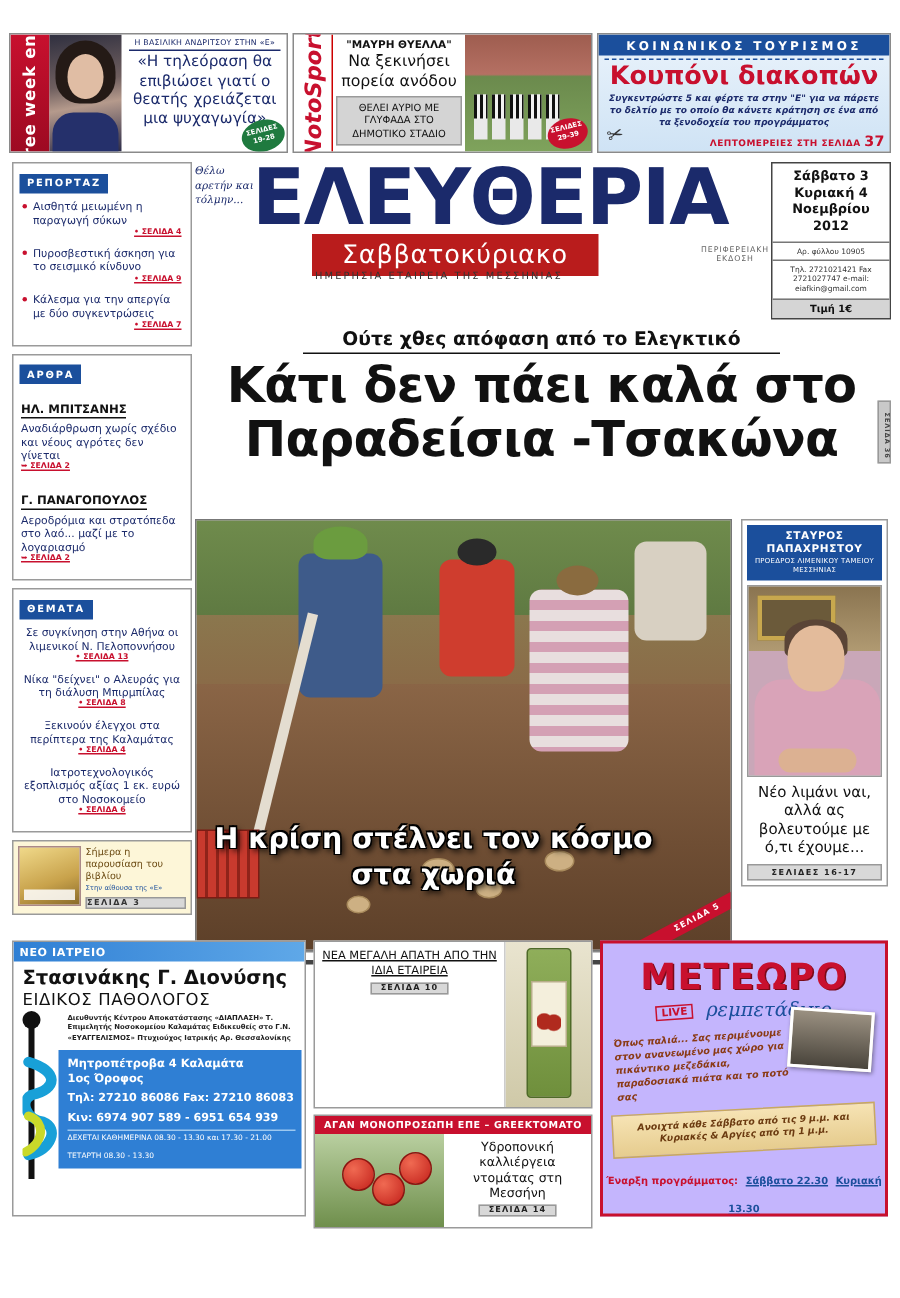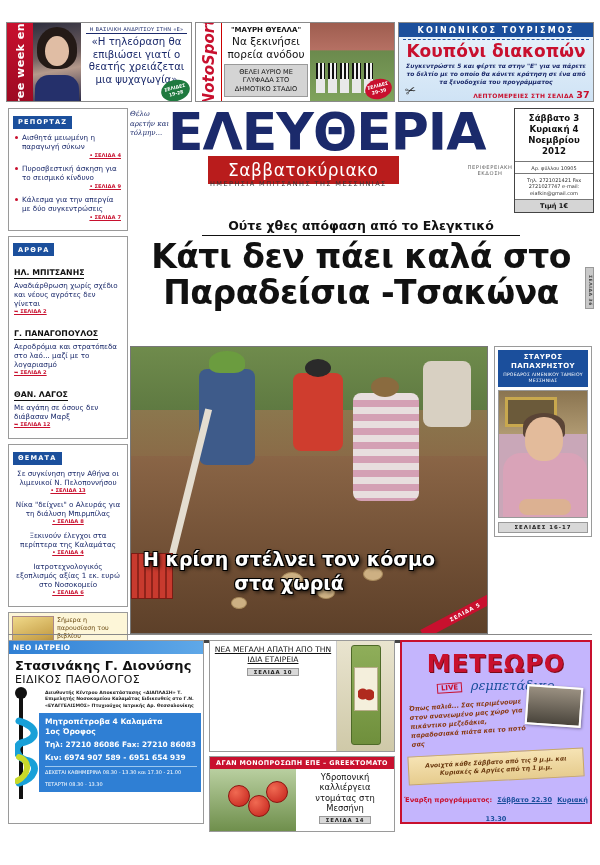--- a/index.html
+++ b/index.html
@@ -191,21 +191,21 @@
   .rc-photo .hair { position: absolute; left: 24px; top: 22px; width: 42px; height: 26px;
                     background: #5a4436; border-radius: 50% 50% 20% 20%; }
   .rc-photo .hands { position: absolute; left: 20px; bottom: 2px; width: 52px; height: 16px;
                      background: #dcb192; border-radius: 8px; }
   .rc-quote { text-align: center; font-size: 10px; line-height: 12.4px; color: #111; margin-top: 5px; padding: 0 2px; }
   .rc-pg { margin-top: 4px; background: #d8d8d8; border: 1px solid #999; text-align: center;
            font-size: 5.4px; font-weight: bold; color: #222; letter-spacing: 1px; padding: 1.5px 0; }
 
   
   .hr-thick { position: absolute; left: 8px; top: 640px; width: 584px; height: 3px; background: #444; }
-  .ads { position: absolute; left: 8px; top: 640px; width: 584px; height: 184px; display: flex; gap: 5px; }
+  .ads { position: absolute; left: 8px; top: 627px; width: 584px; height: 184px; display: flex; gap: 5px; }
 
   .ad-doc { width: 196px; border: 1px solid #9a9a9a; background: #fff; position: relative; overflow: hidden; }
   .ad-doc .band { background: linear-gradient(90deg,#2f7fd4,#5fa8e8); color: #fff; font-size: 7.4px;
                   font-weight: bold; padding: 2px 4px; letter-spacing: .4px; }
   .ad-doc .nm { font-size: 13px; font-weight: bold; color: #111; padding: 4px 4px 0 6px; }
   .ad-doc .sp { font-size: 11px; color: #111; padding: 0 4px 2px 6px; letter-spacing: .4px; }
   .ad-doc .cred { font-size: 4.6px; line-height: 6.4px; color: #222; padding: 2px 4px 0 36px; font-weight: bold; }
   .ad-doc .blue { margin: 4px 0 0 30px; background: #2f7fd4; color: #fff; padding: 4px 4px 4px 6px;
                   width: 162px; }
   .ad-doc .blue .a { font-size: 7.6px; line-height: 10px; font-weight: bold; }
@@ -347,25 +347,20 @@
       <div class="sb-art">
         <div class="nm">ΗΛ. ΜΠΙΤΣΑΝΗΣ</div>
         <div class="tx">Αναδιάρθρωση χωρίς σχέδιο και νέους αγρότες δεν γίνεται</div>
         <div class="pg">➥ ΣΕΛΙΔΑ 2</div>
       </div>
       <div class="sb-art">
         <div class="nm">Γ. ΠΑΝΑΓΟΠΟΥΛΟΣ</div>
         <div class="tx">Αεροδρόμια και στρατόπεδα στο λαό... μαζί με το λογαριασμό</div>
         <div class="pg">➥ ΣΕΛΙΔΑ 2</div>
       </div>
-      <div class="sb-art">
-        <div class="nm">ΘΑΝ. ΛΑΓΟΣ</div>
-        <div class="tx">Με αγάπη σε όσους δεν διάβασαν Μαρξ</div>
-        <div class="pg">➥ ΣΕΛΙΔΑ 12</div>
-      </div>
     </div>
 
     <div class="sb-box">
       <div class="sb-head">ΘΕΜΑΤΑ</div>
       <div class="sb-th">
         <div class="tx">Σε συγκίνηση στην Αθήνα οι λιμενικοί Ν. Πελοποννήσου</div>
         <div class="pg">• ΣΕΛΙΔΑ 13</div>
         </div>
       <div class="sb-th">
         <div class="tx">Νίκα "δείχνει" ο Αλευράς για τη διάλυση Μπιρμπίλας</div>
@@ -388,21 +383,21 @@
         <div class="s">Στην αίθουσα της «Ε»</div>
         <div class="pg">ΣΕΛΙΔΑ 3</div>
       </div>
     </div>
   </div>
 
   <div class="masthead">
     <div class="cursive">Θέλω αρετήν και τόλμην...</div>
     <div class="logo">ΕΛΕΥΘΕΡΙΑ</div>
     <div class="logo-sub">Σαββατοκύριακο</div>
-    <div class="logo-tag">ΗΜΕΡΗΣΙΑ ΜΠΙΤΣΑΝΗΣ ΤΗΣ ΜΕΣΣΗΝΙΑΣ</div>
+    <div class="logo-tag">ΗΜΕΡΗΣΙΑ ΕΤΑΙΡΕΙΑ ΤΗΣ ΜΕΣΣΗΝΙΑΣ</div>
     <div class="logo-per">ΠΕΡΙΦΕΡΕΙΑΚΗ ΕΚΔΟΣΗ</div>
   </div>
 
   <div class="datebox">
     <div class="db-date">Σάββατο 3 Κυριακή 4 Νοεμβρίου 2012</div>
     <div class="db-row">Αρ. φύλλου 10905</div>
     <div class="db-row">Τηλ. 2721021421 Fax 2721027747 e-mail: eiafkin@gmail.com</div>
     <div class="db-price">Τιμή 1€</div>
   </div>
 
@@ -435,20 +430,21 @@
       <div class="r">ΠΡΟΕΔΡΟΣ ΛΙΜΕΝΙΚΟΥ ΤΑΜΕΙΟΥ ΜΕΣΣΗΝΙΑΣ</div>
     </div>
     <div class="rc-photo">
       <div class="wall"></div>
         <div class="frame"></div>
         <div class="shirt"></div>
       <div class="hair"></div>
         <div class="head"></div>
         <div class="hands"></div>
     </div>
+    <div class="rc-quote">Νέο λιμάνι ναι, αλλά ας βολευτούμε με ό,τι έχουμε...</div>
     <div class="rc-pg">ΣΕΛΙΔΕΣ 16-17</div>
   </div>
 
   <div class="divider-top"></div>
   <div class="hr-thick"></div>
 
   <div class="ads">
 
     <div class="ad-doc">
       <div class="band">ΝΕΟ ΙΑΤΡΕΙΟ</div>

